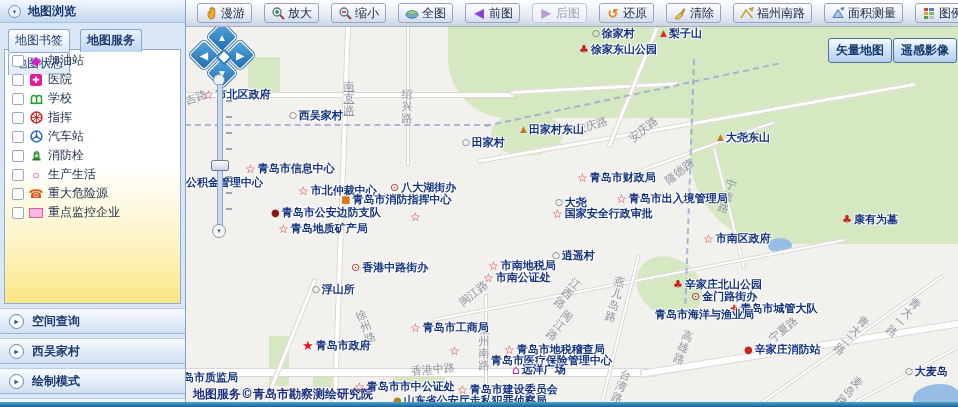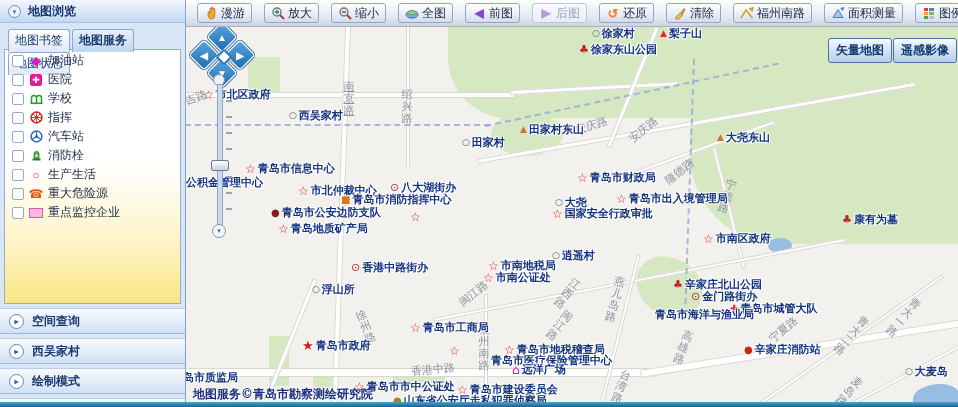--- a/index.html
+++ b/index.html
@@ -20,21 +20,21 @@
   
   #panel{position:absolute;left:0;top:0;width:185px;height:407px;background:#d9e6f5;
     border-right:1px solid #7fa1cc;z-index:50;}
   #panel-header{height:22px;display:flex;align-items:center;gap:7px;padding-left:8px;
     background:linear-gradient(#f2f7fe,#c3d7f0);border-bottom:1px solid #a9c0de;}
   #panel-collapse{width:11px;height:11px;border-radius:50%;border:1px solid #7090c0;background:#eaf2fc;
     color:#4a6aa0;font-size:7px;line-height:11px;text-align:center;cursor:pointer;}
   #panel-collapse::before{content:"▾";}
   #panel-title{font-weight:bold;color:#17366e;}
   #tabs{padding:6px 0 0 8px;height:20px;background:#d9e6f5;}
-  .tab{display:inline-block;padding:2px 6px 3px;margin-right:2px;border:1px solid #8fa8cc;border-bottom:none;
+  .tab{display:inline-block;padding:2px 6px 3px;margin-right:10px;border:1px solid #8fa8cc;border-bottom:none;
     border-radius:3px 3px 0 0;background:linear-gradient(#ffffff,#dde9f8);color:#1d3a70;cursor:pointer;}
   .tab.active{background:linear-gradient(#e6f0fc,#bed6f0);font-weight:bold;}
   #layer-box{margin:0 4px;height:253px;border:1px solid #93add2;
     background:linear-gradient(#ffffff 45%,#fdf3c2 78%,#fae684);overflow:hidden;}
   .layer-row{display:flex;align-items:center;gap:5px;padding:3px 0 1px 7px;height:15px;color:#1a2a4a;}
   .layer-row input{appearance:none;-webkit-appearance:none;width:12px;height:12px;margin:0;
     border:1px solid #98a8c0;border-radius:2px;background:#fff;cursor:pointer;}
   .layer-ic{display:inline-flex;width:14px;justify-content:center;align-items:center;line-height:1;}
   .acc{height:24px;margin-top:4px;display:flex;align-items:center;gap:8px;padding-left:9px;
     background:linear-gradient(#f7fafd,#d2e0f3);border-top:1px solid #b8cce4;border-bottom:1px solid #9db4d4;

